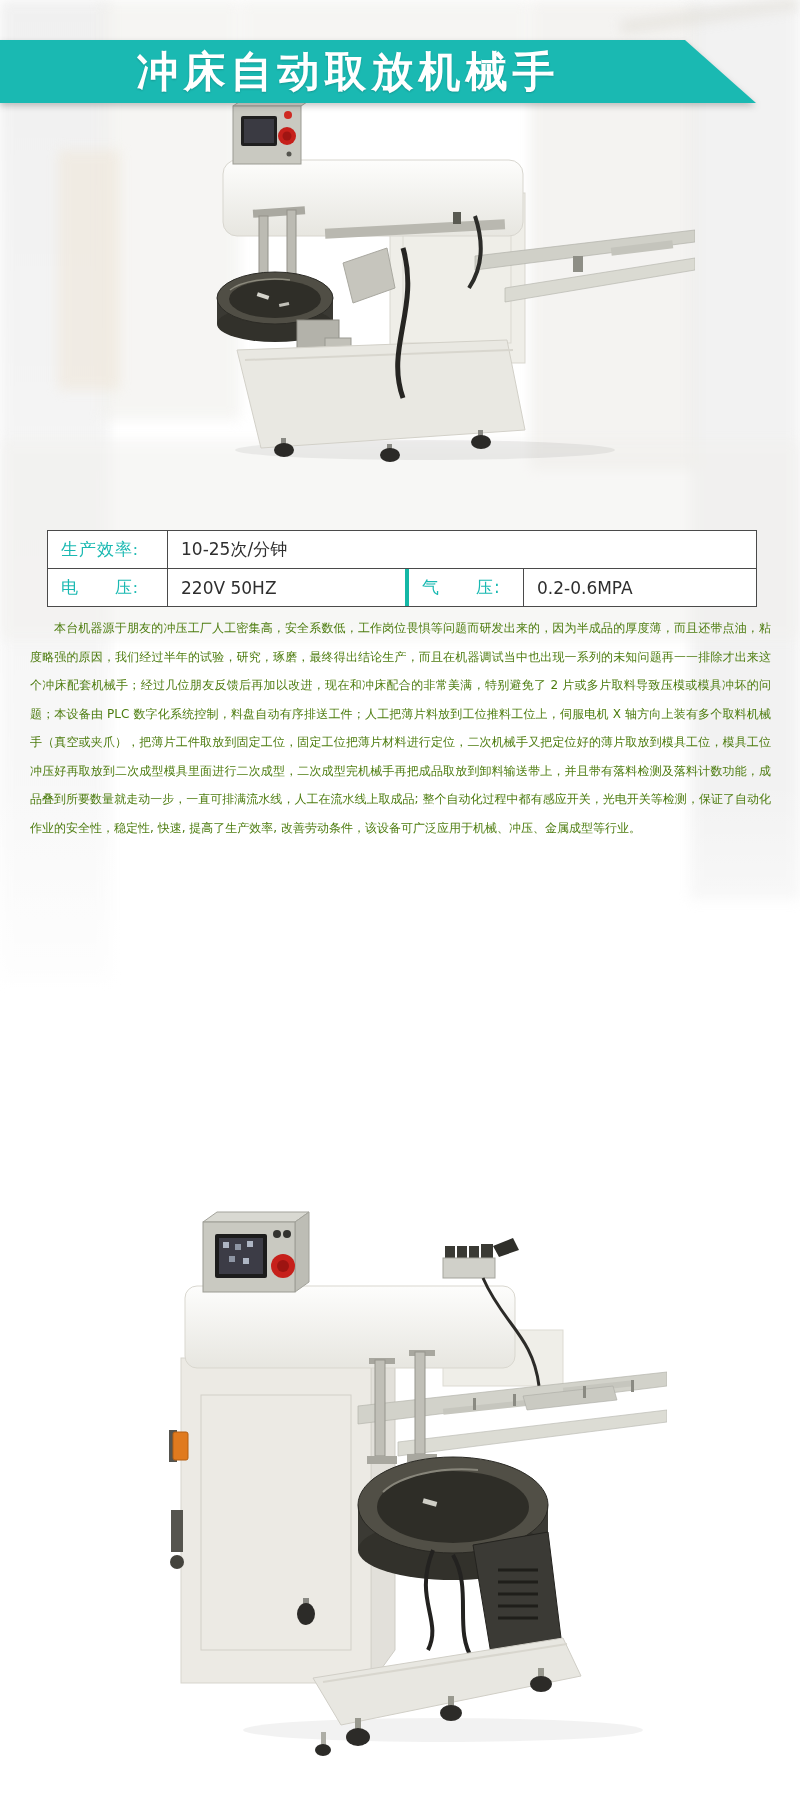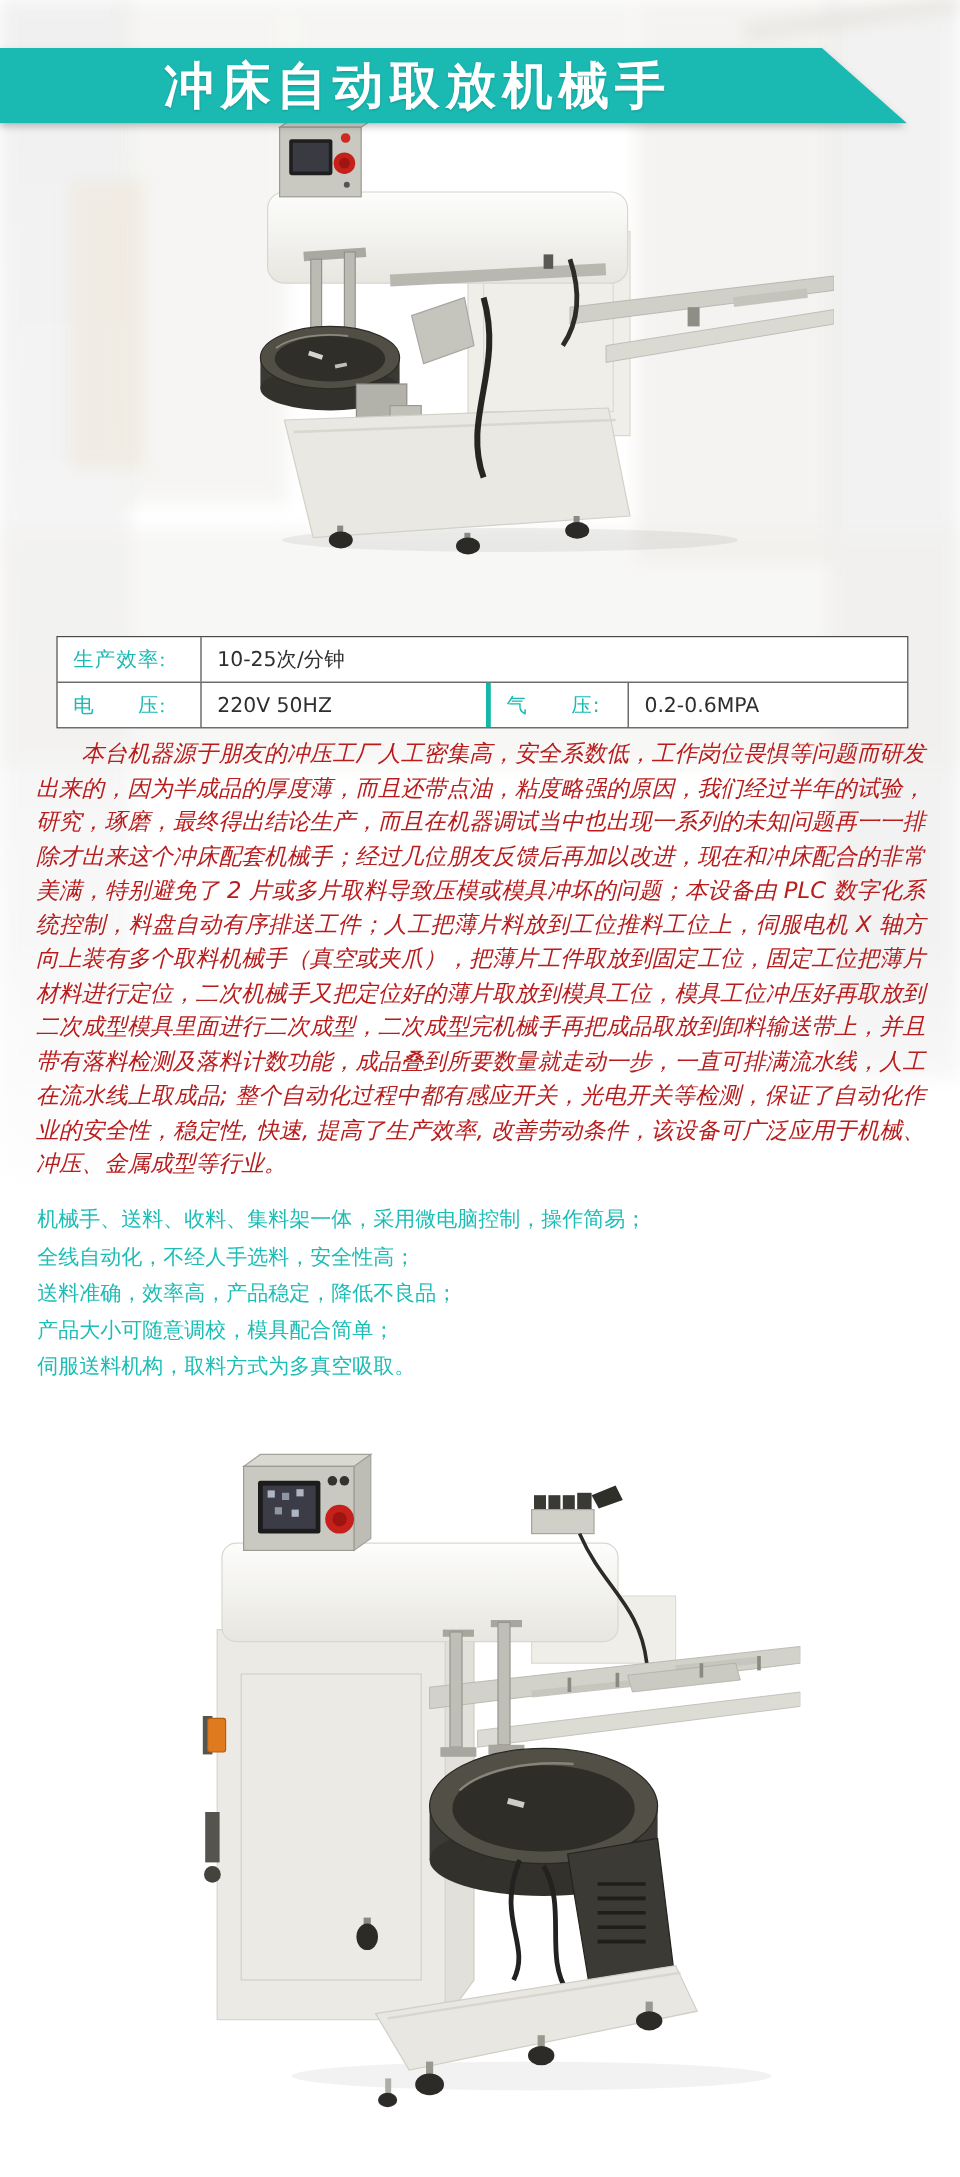--- a/index.html
+++ b/index.html
@@ -32,21 +32,21 @@
   .cell{display:flex;align-items:center;padding:0 8px 0 13px;white-space:nowrap;overflow:hidden;}
   .cell.lab{color:#1ab9b2;letter-spacing:1px;}
   .cell.val{color:#2e2e2e;}
   .c-label{width:120px;border-right:1px solid #4a4a4a;box-sizing:border-box;font-family:Liberation Serif, serif;}
   .c-v1{width:241px;border-right:4px solid #14b8a6;box-sizing:border-box;}
   .c-label2{width:115px;border-right:1px solid #4a4a4a;box-sizing:border-box;}
   .c-grow{flex:1;}
 
   
   .body-text{position:absolute;left:30px;top:614px;width:741px;z-index:4;
-    font-size:19px;line-height:28.5px;color:#b91c1c;text-align:justify;font-style:italic;}
+    font-size:12px;line-height:28.5px;color:#4d7c0f;text-align:justify;}
   .body-text p{margin:0;text-indent:2em;}
 
   
   .features{position:absolute;left:31px;top:1002px;width:745px;z-index:4;
     color:#1dbdb6;font-size:17.5px;line-height:30.5px;}
   .features .feature{white-space:nowrap;}
 </style>
 </head>
 <body>
 
@@ -149,27 +149,20 @@
       <div class="cell val c-v1">220V 50HZ</div>
       <div class="cell lab c-label2">气　　压:</div>
       <div class="cell val c-grow">0.2-0.6MPA</div>
     </div>
   </div>
 
   <div class="body-text">
     <p>本台机器源于朋友的冲压工厂人工密集高，安全系数低，工作岗位畏惧等问题而研发出来的，因为半成品的厚度薄，而且还带点油，粘度略强的原因，我们经过半年的试验，研究，琢磨，最终得出结论生产，而且在机器调试当中也出现一系列的未知问题再一一排除才出来这个冲床配套机械手；经过几位朋友反馈后再加以改进，现在和冲床配合的非常美满，特别避免了 2 片或多片取料导致压模或模具冲坏的问题；本设备由 PLC 数字化系统控制，料盘自动有序排送工件；人工把薄片料放到工位推料工位上，伺服电机 X 轴方向上装有多个取料机械手（真空或夹爪），把薄片工件取放到固定工位，固定工位把薄片材料进行定位，二次机械手又把定位好的薄片取放到模具工位，模具工位冲压好再取放到二次成型模具里面进行二次成型，二次成型完机械手再把成品取放到卸料输送带上，并且带有落料检测及落料计数功能，成品叠到所要数量就走动一步，一直可排满流水线，人工在流水线上取成品; 整个自动化过程中都有感应开关，光电开关等检测，保证了自动化作业的安全性，稳定性, 快速, 提高了生产效率, 改善劳动条件，该设备可广泛应用于机械、冲压、金属成型等行业。</p>
   </div>
 
-  <div class="features">
-    <div class="feature">机械手、送料、收料、集料架一体，采用微电脑控制，操作简易；</div>
-    <div class="feature">全线自动化，不经人手选料，安全性高；</div>
-    <div class="feature">送料准确，效率高，产品稳定，降低不良品；</div>
-    <div class="feature">产品大小可随意调校，模具配合简单；</div>
-    <div class="feature">伺服送料机构，取料方式为多真空吸取。</div>
-  </div>
 
   <div class="photo" style="left:143px;top:1210px;width:524px;height:560px;">
     <svg width="524" height="560" viewBox="0 0 524 560">
       <ellipse cx="300" cy="520" rx="200" ry="12" fill="rgba(0,0,0,0.05)"></ellipse>
 
       <polygon points="228,148 252,136 252,440 228,473" fill="#e2e0da" stroke="#cfcdc5"></polygon>
       <rect x="38" y="148" width="190" height="325" fill="#eceae4" stroke="#d7d5cd"></rect>
       <rect x="58" y="185" width="150" height="255" fill="none" stroke="#d2d0c8"></rect>
 
       <rect x="26" y="220" width="8" height="32" fill="#55544e"></rect>

